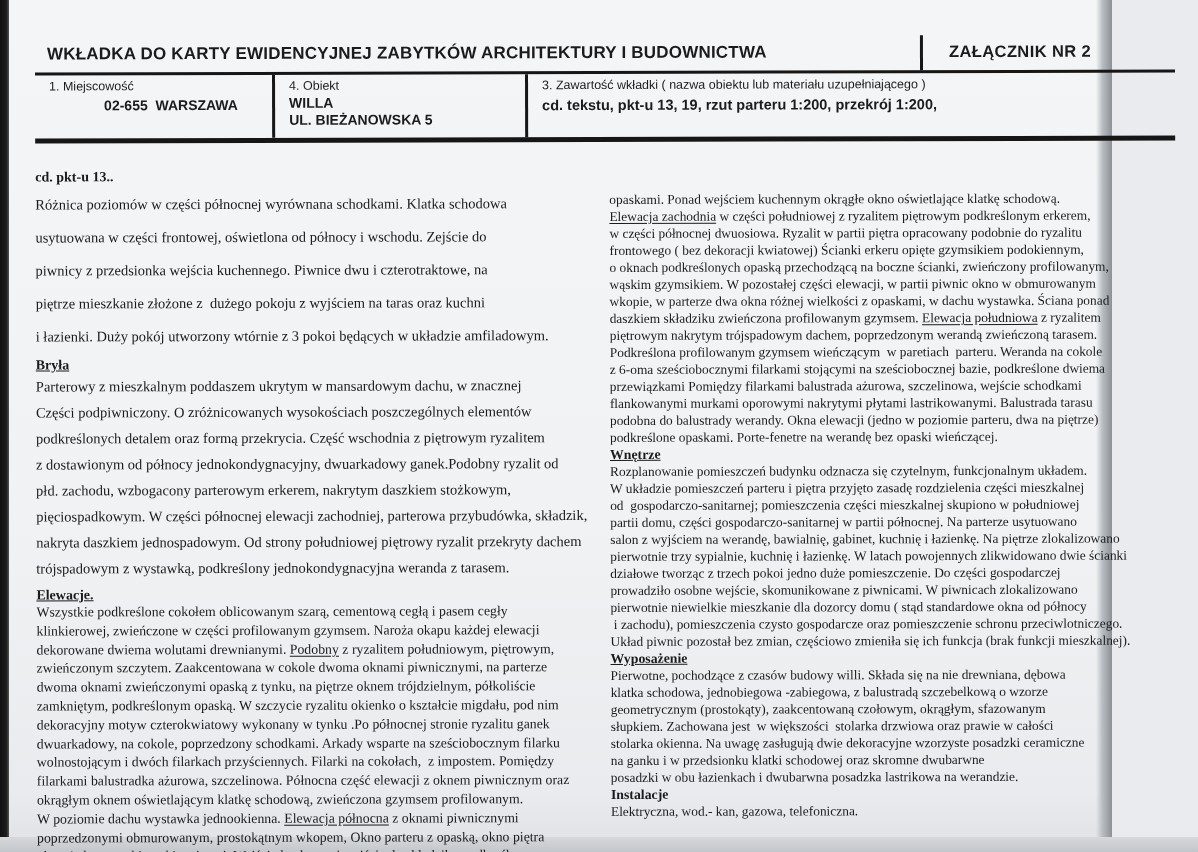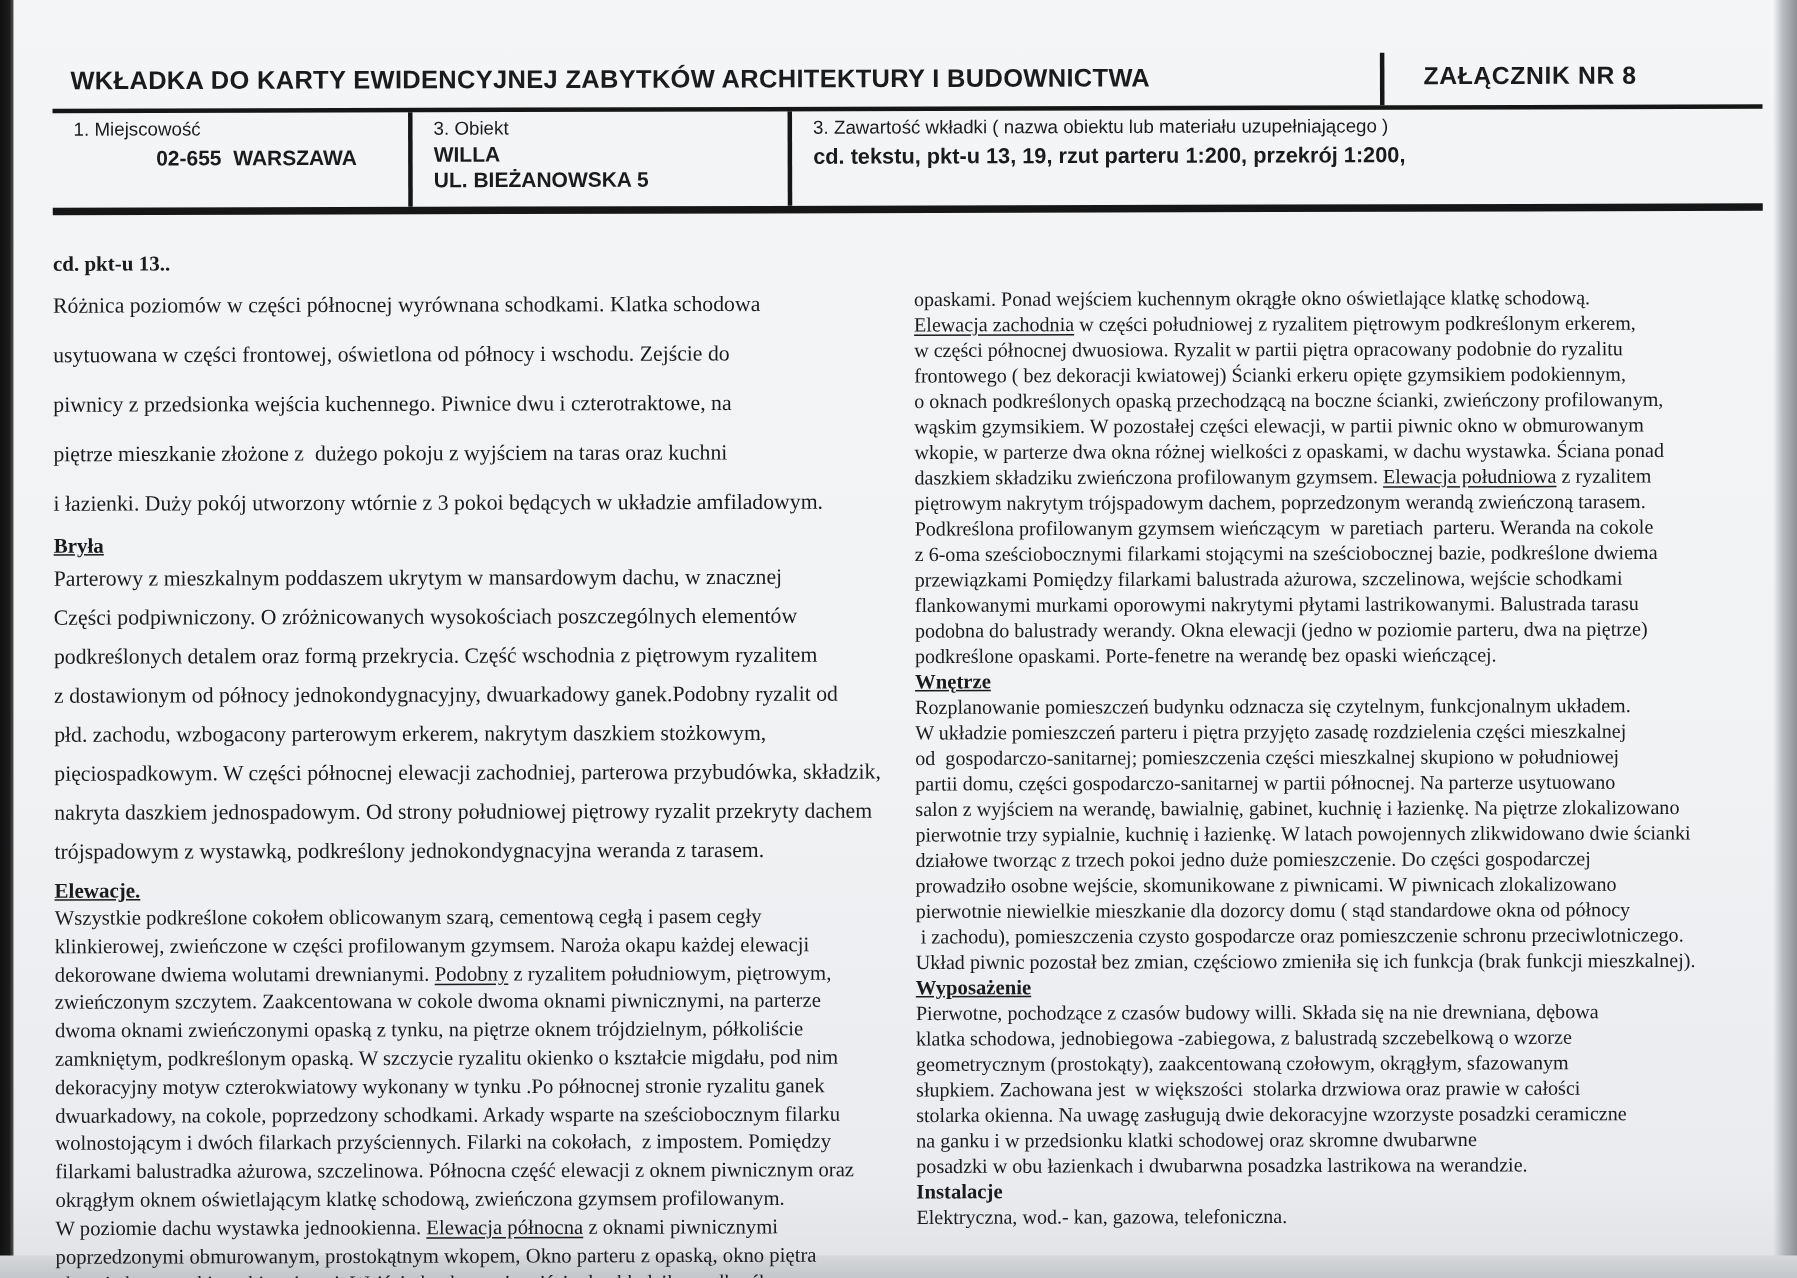--- a/index.html
+++ b/index.html
@@ -4,21 +4,21 @@
 <style>
   html,body { margin:0; padding:0; }
   body {
     width:1198px; height:852px;
     background:#e9ebee;
     overflow:hidden;
     font-family:"Liberation Serif", serif;
   }
   .page {
     position:relative;
-    width:1198px; height:852px;
+    width:1112px; height:852px;
     background:linear-gradient(180deg,#f4f5f7 0%,#f1f2f4 60%,#e9ebee 93%,#dfe1e4 100%);
   }
   .edge-left {
     position:absolute; left:0; top:0; width:9px; height:852px;
     background:linear-gradient(90deg,#101010 0%,#1c1c1c 70%,#555 100%);
   }
   .edge-right {
     position:absolute; right:0; top:0; width:16px; height:852px;
     background:linear-gradient(90deg,rgba(190,194,199,0) 0%,#b9bdc2 40%,#8d9196 100%);
   }
@@ -75,29 +75,29 @@
 <div class="page">
   <div class="edge-left"></div>
   <div class="edge-right"></div>
   <div class="edge-bottom"></div>
 
   <div class="content">
 
     <div class="hdr">
       <div class="title-row">
         <div class="title-cell">WKŁADKA DO KARTY EWIDENCYJNEJ ZABYTKÓW ARCHITEKTURY I BUDOWNICTWA</div>
-        <div class="annex-cell">ZAŁĄCZNIK NR 8</div>
+        <div class="annex-cell">ZAŁĄCZNIK NR 2</div>
       </div>
       <div class="fields-row">
         <div class="fcell fcell-1">
           <div class="flabel">1. Miejscowość</div>
           <div class="fvalue">02-655  WARSZAWA</div>
         </div>
         <div class="fcell fcell-2">
-          <div class="flabel">3. Obiekt</div>
+          <div class="flabel">4. Obiekt</div>
           <div class="fvalue">WILLA
 UL. BIEŻANOWSKA 5</div>
         </div>
         <div class="fcell fcell-3">
           <div class="flabel">3. Zawartość wkładki ( nazwa obiektu lub materiału uzupełniającego )</div>
           <div class="fvalue">cd. tekstu, pkt-u 13, 19, rzut parteru 1:200, przekrój 1:200,</div>
         </div>
       </div>
     </div>
 

